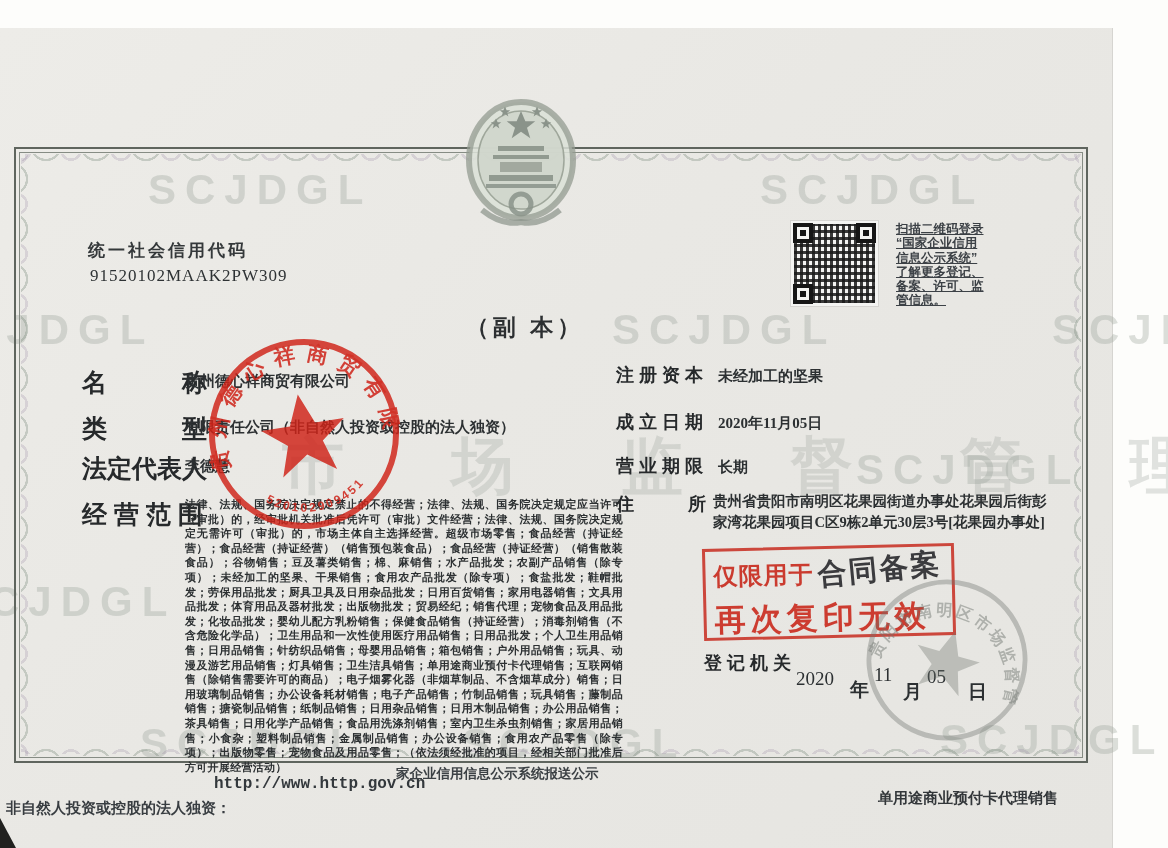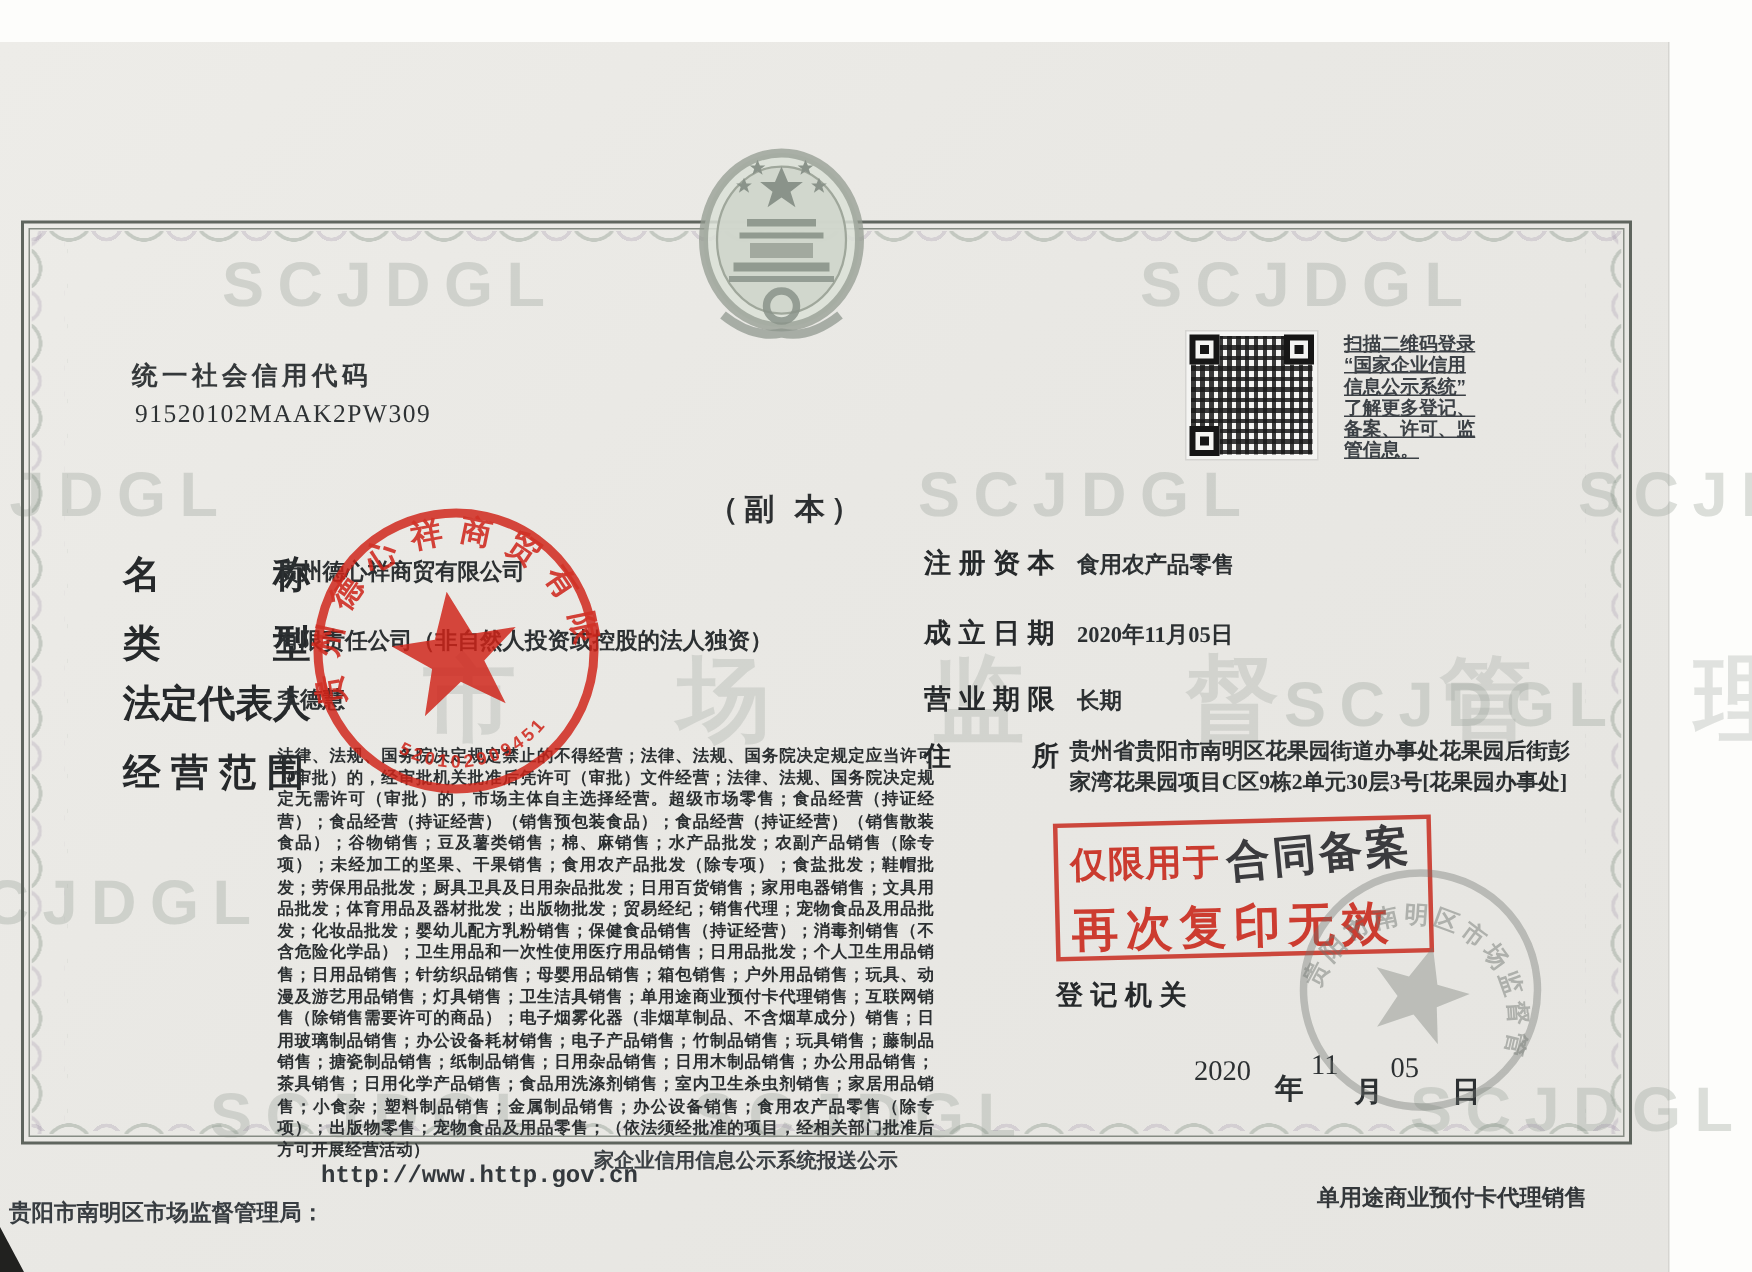--- a/index.html
+++ b/index.html
@@ -61,21 +61,21 @@
     position:absolute;left:282px;top:424px;font-size:62px;font-weight:bold;
     letter-spacing:46px;color:rgba(160,166,160,.30);white-space:nowrap;
     font-family:"Liberation Serif",serif;
   }
 
   
   .credit-label{left:88px;top:239px;font-size:17px;font-weight:bold;letter-spacing:3px;color:#34383a;}
   .credit-code{left:90px;top:266px;font-size:17px;font-family:"Liberation Serif",serif;letter-spacing:1px;color:#2e3234;}
   .title{left:352px;top:234px;width:340px;text-align:center;font-size:52px;font-weight:bold;
     letter-spacing:12px;color:#26292b;font-family:"Liberation Sans",sans-serif;white-space:nowrap;}
-  .subtitle{left:420px;top:326px;width:210px;text-align:center;font-size:20px;font-weight:bold;color:#2c2f31;letter-spacing:4px;}
+  .subtitle{left:420px;top:312px;width:210px;text-align:center;font-size:23px;font-weight:bold;color:#2c2f31;letter-spacing:4px;}
 
   
   .qr{left:791px;top:221px;width:87px;height:85px;background:#f4f4f2;
     box-shadow:0 0 0 1px rgba(0,0,0,.08);}
   .qr::before{content:"";position:absolute;inset:3px;
     background-image:
       repeating-linear-gradient(0deg, rgba(25,25,25,.85) 0 3px, transparent 3px 7px),
       repeating-linear-gradient(90deg, rgba(25,25,25,.85) 0 3px, transparent 3px 6px),
       repeating-linear-gradient(45deg, rgba(245,245,245,.55) 0 4px, transparent 4px 9px);}
   .qf{position:absolute;width:20px;height:20px;border:4px solid #161616;background:#f4f4f2;box-sizing:border-box;}
@@ -104,21 +104,21 @@
   }
   .limit-line1{white-space:nowrap;}
   .limit-red{font-size:24px;font-weight:bold;color:rgba(200,44,32,.92);letter-spacing:1px;font-family:"Liberation Serif",serif;}
   .limit-ink{font-size:29px;font-weight:bold;color:#3b3b3e;font-family:"Liberation Serif",serif;
     display:inline-block;transform:rotate(-4deg) translateY(-2px);letter-spacing:2px;}
   .limit-line2{margin-top:4px;font-size:31px;font-weight:bold;color:rgba(202,46,33,.92);
     letter-spacing:5px;font-family:"Liberation Serif",serif;white-space:nowrap;}
 
   
   .reg-label{left:704px;top:651px;font-size:18px;font-weight:bold;color:#26292b;white-space:nowrap;}
-  .reg-date{left:790px;top:700px;width:240px;height:40px;font-family:"Liberation Serif",serif;color:#2c3032;}
+  .reg-date{left:790px;top:664px;width:240px;height:40px;font-family:"Liberation Serif",serif;color:#2c3032;}
   .reg-date span{position:absolute;font-size:19px;}
   .rd-year{left:6px;top:4px;} .rd-yu{left:60px;top:13px;font-weight:bold;}
   .rd-month{left:84px;top:0px;} .rd-mu{left:113px;top:15px;font-weight:bold;}
   .rd-day{left:137px;top:2px;} .rd-du{left:178px;top:15px;font-weight:bold;}
 
   
   .company-seal{left:198px;top:328px;width:212px;height:212px;transform:rotate(-9deg);opacity:.92;}
   .authority-seal{left:855px;top:568px;width:184px;height:184px;transform:rotate(16deg);opacity:.85;}
 
   
@@ -194,21 +194,21 @@
   <div class="abs flabel" style="left:82px;top:412px;">类　　　型</div>
   <div class="abs fvalue" style="left:185px;top:418px;font-weight:bold;">有限责任公司（非自然人投资或控股的法人独资）</div>
 
   <div class="abs flabel" style="left:82px;top:452px;">法定代表人</div>
   <div class="abs fvalue" style="left:185px;top:457px;font-weight:bold;">李德慧</div>
 
   <div class="abs flabel" style="left:82px;top:498px;">经 营 范 围</div>
   <div class="abs scope-text">法律、法规、国务院决定规定禁止的不得经营；法律、法规、国务院决定规定应当许可（审批）的，经审批机关批准后凭许可（审批）文件经营；法律、法规、国务院决定规定无需许可（审批）的，市场主体自主选择经营。超级市场零售；食品经营（持证经营）；食品经营（持证经营）（销售预包装食品）；食品经营（持证经营）（销售散装食品）；谷物销售；豆及薯类销售；棉、麻销售；水产品批发；农副产品销售（除专项）；未经加工的坚果、干果销售；食用农产品批发（除专项）；食盐批发；鞋帽批发；劳保用品批发；厨具卫具及日用杂品批发；日用百货销售；家用电器销售；文具用品批发；体育用品及器材批发；出版物批发；贸易经纪；销售代理；宠物食品及用品批发；化妆品批发；婴幼儿配方乳粉销售；保健食品销售（持证经营）；消毒剂销售（不含危险化学品）；卫生用品和一次性使用医疗用品销售；日用品批发；个人卫生用品销售；日用品销售；针纺织品销售；母婴用品销售；箱包销售；户外用品销售；玩具、动漫及游艺用品销售；灯具销售；卫生洁具销售；单用途商业预付卡代理销售；互联网销售（除销售需要许可的商品）；电子烟雾化器（非烟草制品、不含烟草成分）销售；日用玻璃制品销售；办公设备耗材销售；电子产品销售；竹制品销售；玩具销售；藤制品销售；搪瓷制品销售；纸制品销售；日用杂品销售；日用木制品销售；办公用品销售；茶具销售；日用化学产品销售；食品用洗涤剂销售；室内卫生杀虫剂销售；家居用品销售；小食杂；塑料制品销售；金属制品销售；办公设备销售；食用农产品零售（除专项）；出版物零售；宠物食品及用品零售；（依法须经批准的项目，经相关部门批准后方可开展经营活动）</div>
 
   <div class="abs rlabel" style="left:616px;top:363px;">注 册 资 本</div>
-  <div class="abs fvalue" style="left:718px;top:367px;font-weight:bold;">食用农产品零售</div>
+  <div class="abs fvalue" style="left:718px;top:367px;font-weight:bold;">未经加工的坚果</div>
 
   <div class="abs rlabel" style="left:616px;top:410px;">成 立 日 期</div>
   <div class="abs fvalue" style="left:718px;top:414px;font-weight:bold;">2020年11月05日</div>
 
   <div class="abs rlabel" style="left:616px;top:454px;">营 业 期 限</div>
   <div class="abs fvalue" style="left:718px;top:458px;font-weight:bold;">长期</div>
 
   <div class="abs rlabel" style="left:616px;top:492px;">住　　　所</div>
   <div class="abs addr" style="white-space:normal;">贵州省贵阳市南明区花果园街道办事处花果园后街彭家湾花果园项目C区9栋2单元30层3号[花果园办事处]</div>
 
@@ -250,20 +250,20 @@
       <path id="authTop" d="M 26 114 A 66 66 0 1 1 158 114" fill="none"></path>
     </defs>
     <circle cx="92" cy="92" r="78" fill="none" stroke-width="5" opacity="0.45" stroke="#6e746e"></circle>
     <polygon points="0,-10 2.9,-3.1 9.5,-3.1 4.0,1.2 6.2,8.1 0,3.8 -6.2,8.1 -4.0,1.2 -9.5,-3.1 -2.9,-3.1" transform="translate(92,96) scale(3.4)" opacity="0.42" fill="#6e746e"></polygon>
     <text font-size="16" font-weight="bold" letter-spacing="3" opacity="0.55" font-family="Liberation Serif, serif" fill="#6e746e">
       <textPath href="#authTop" startOffset="2%">贵阳市南明区市场监督管理局</textPath>
     </text>
   </svg>
 
   <div class="abs footer-url">http://www.http.gov.cn</div>
-  <div class="abs footer-weblabel">贵阳市南明区市场监督管理局：</div>
+  <div class="abs footer-weblabel">非自然人投资或控股的法人独资：</div>
   <div class="abs footer-notice">
     <div>家企业信用信息公示系统报送公示</div>
   </div>
   <div class="abs footer-producer">单用途商业预付卡代理销售</div>
 
   <div class="corner-artifact"></div>
 </div>
 
 </body></html>

